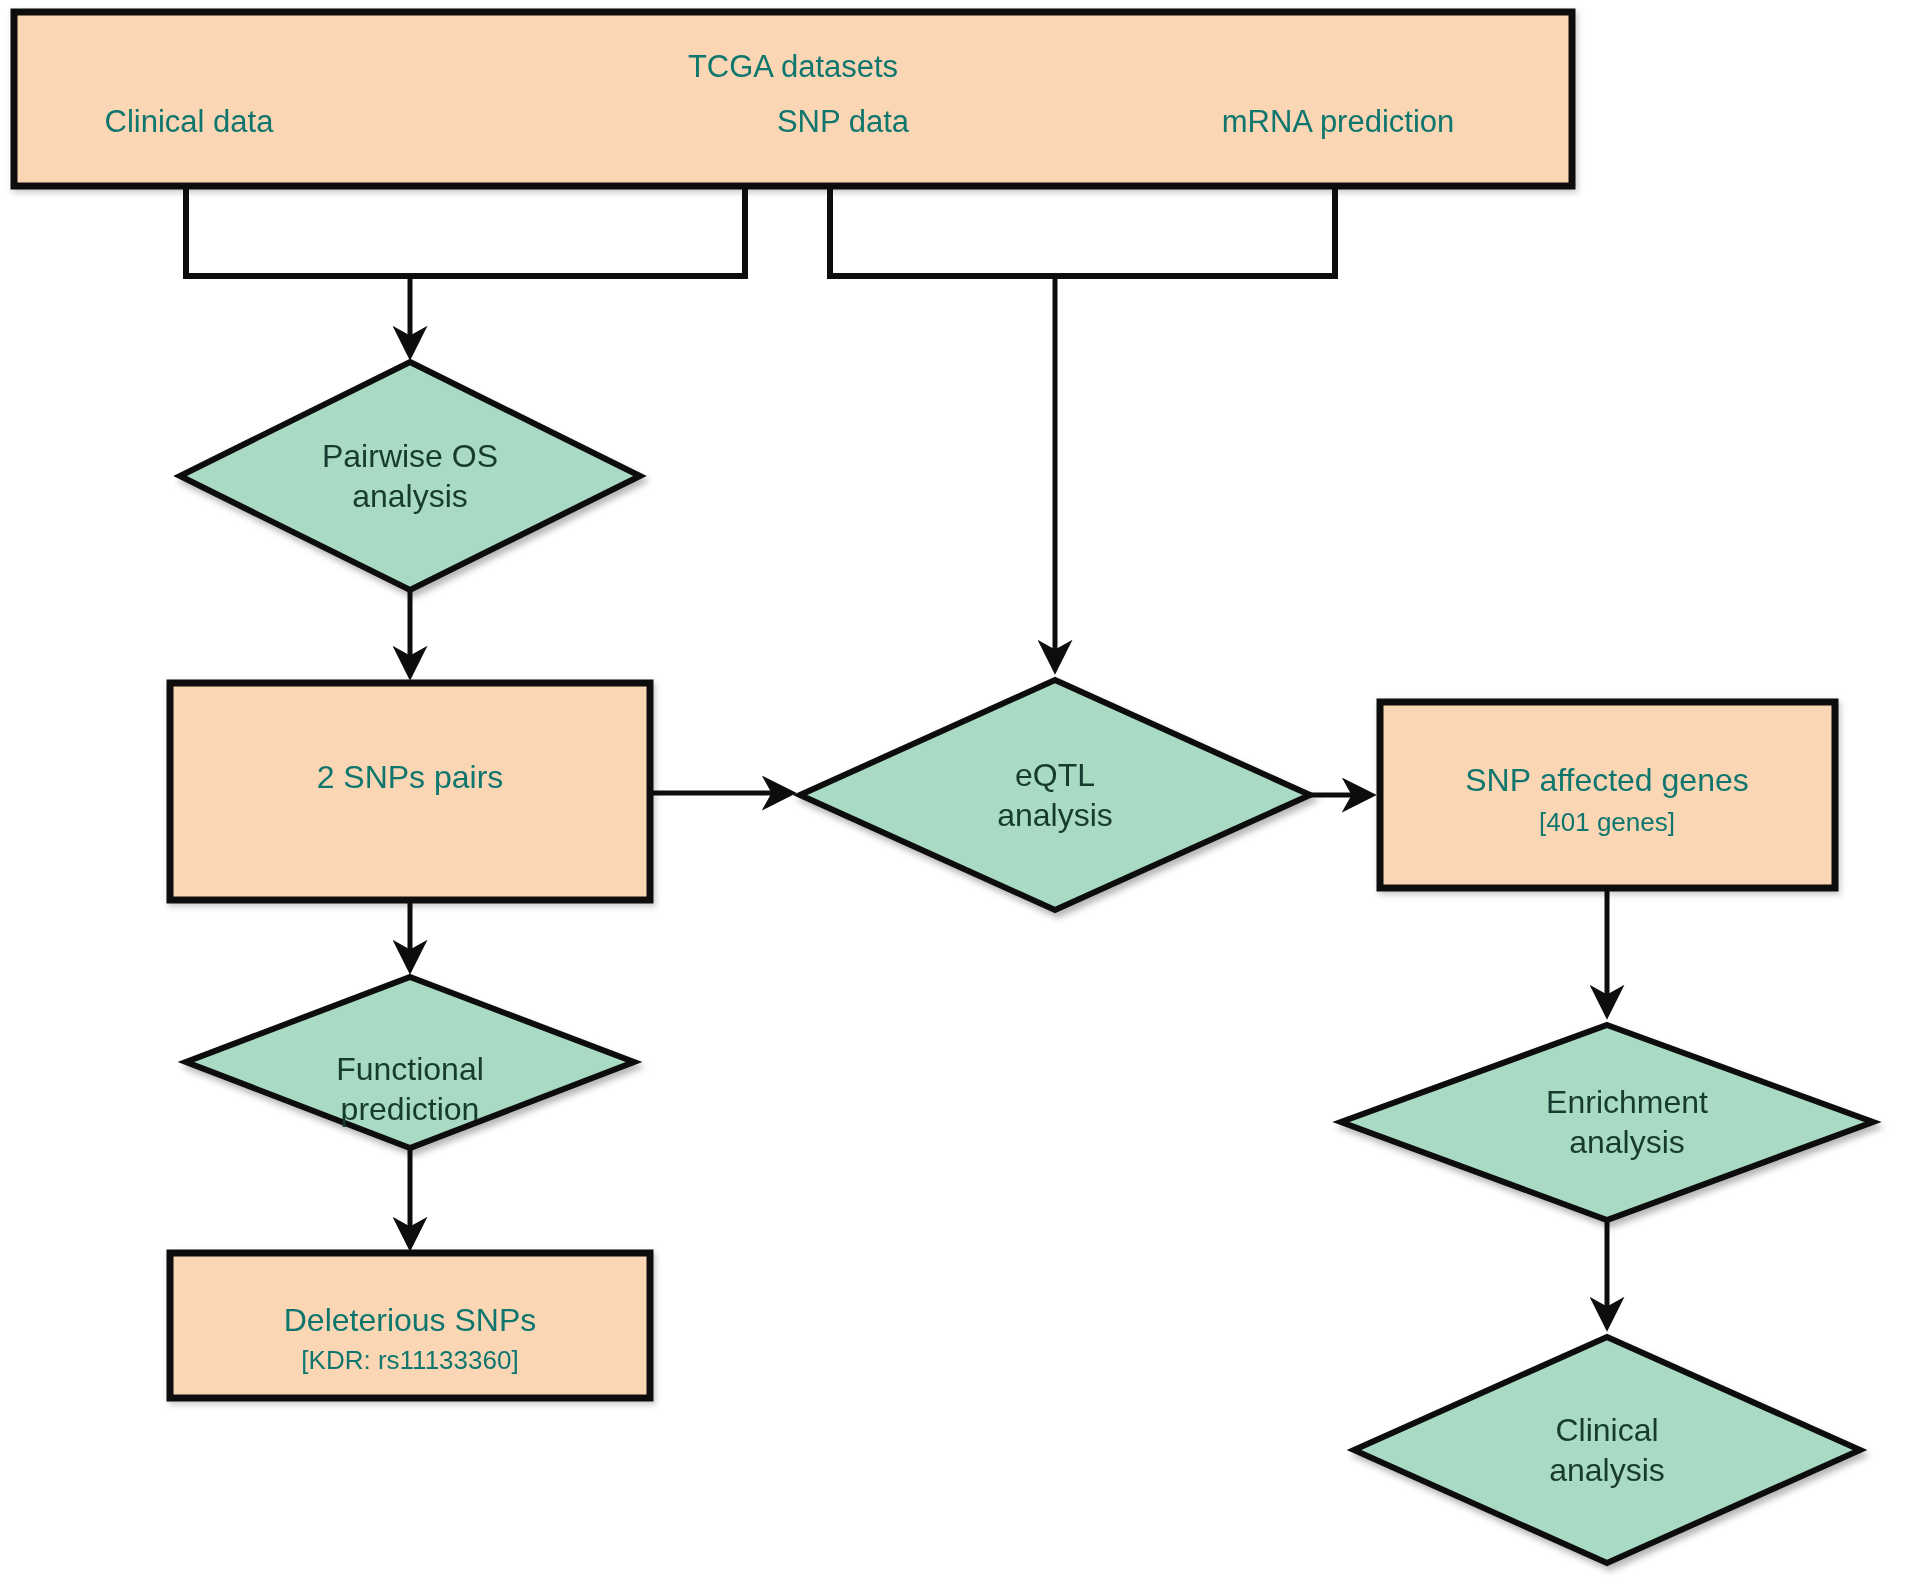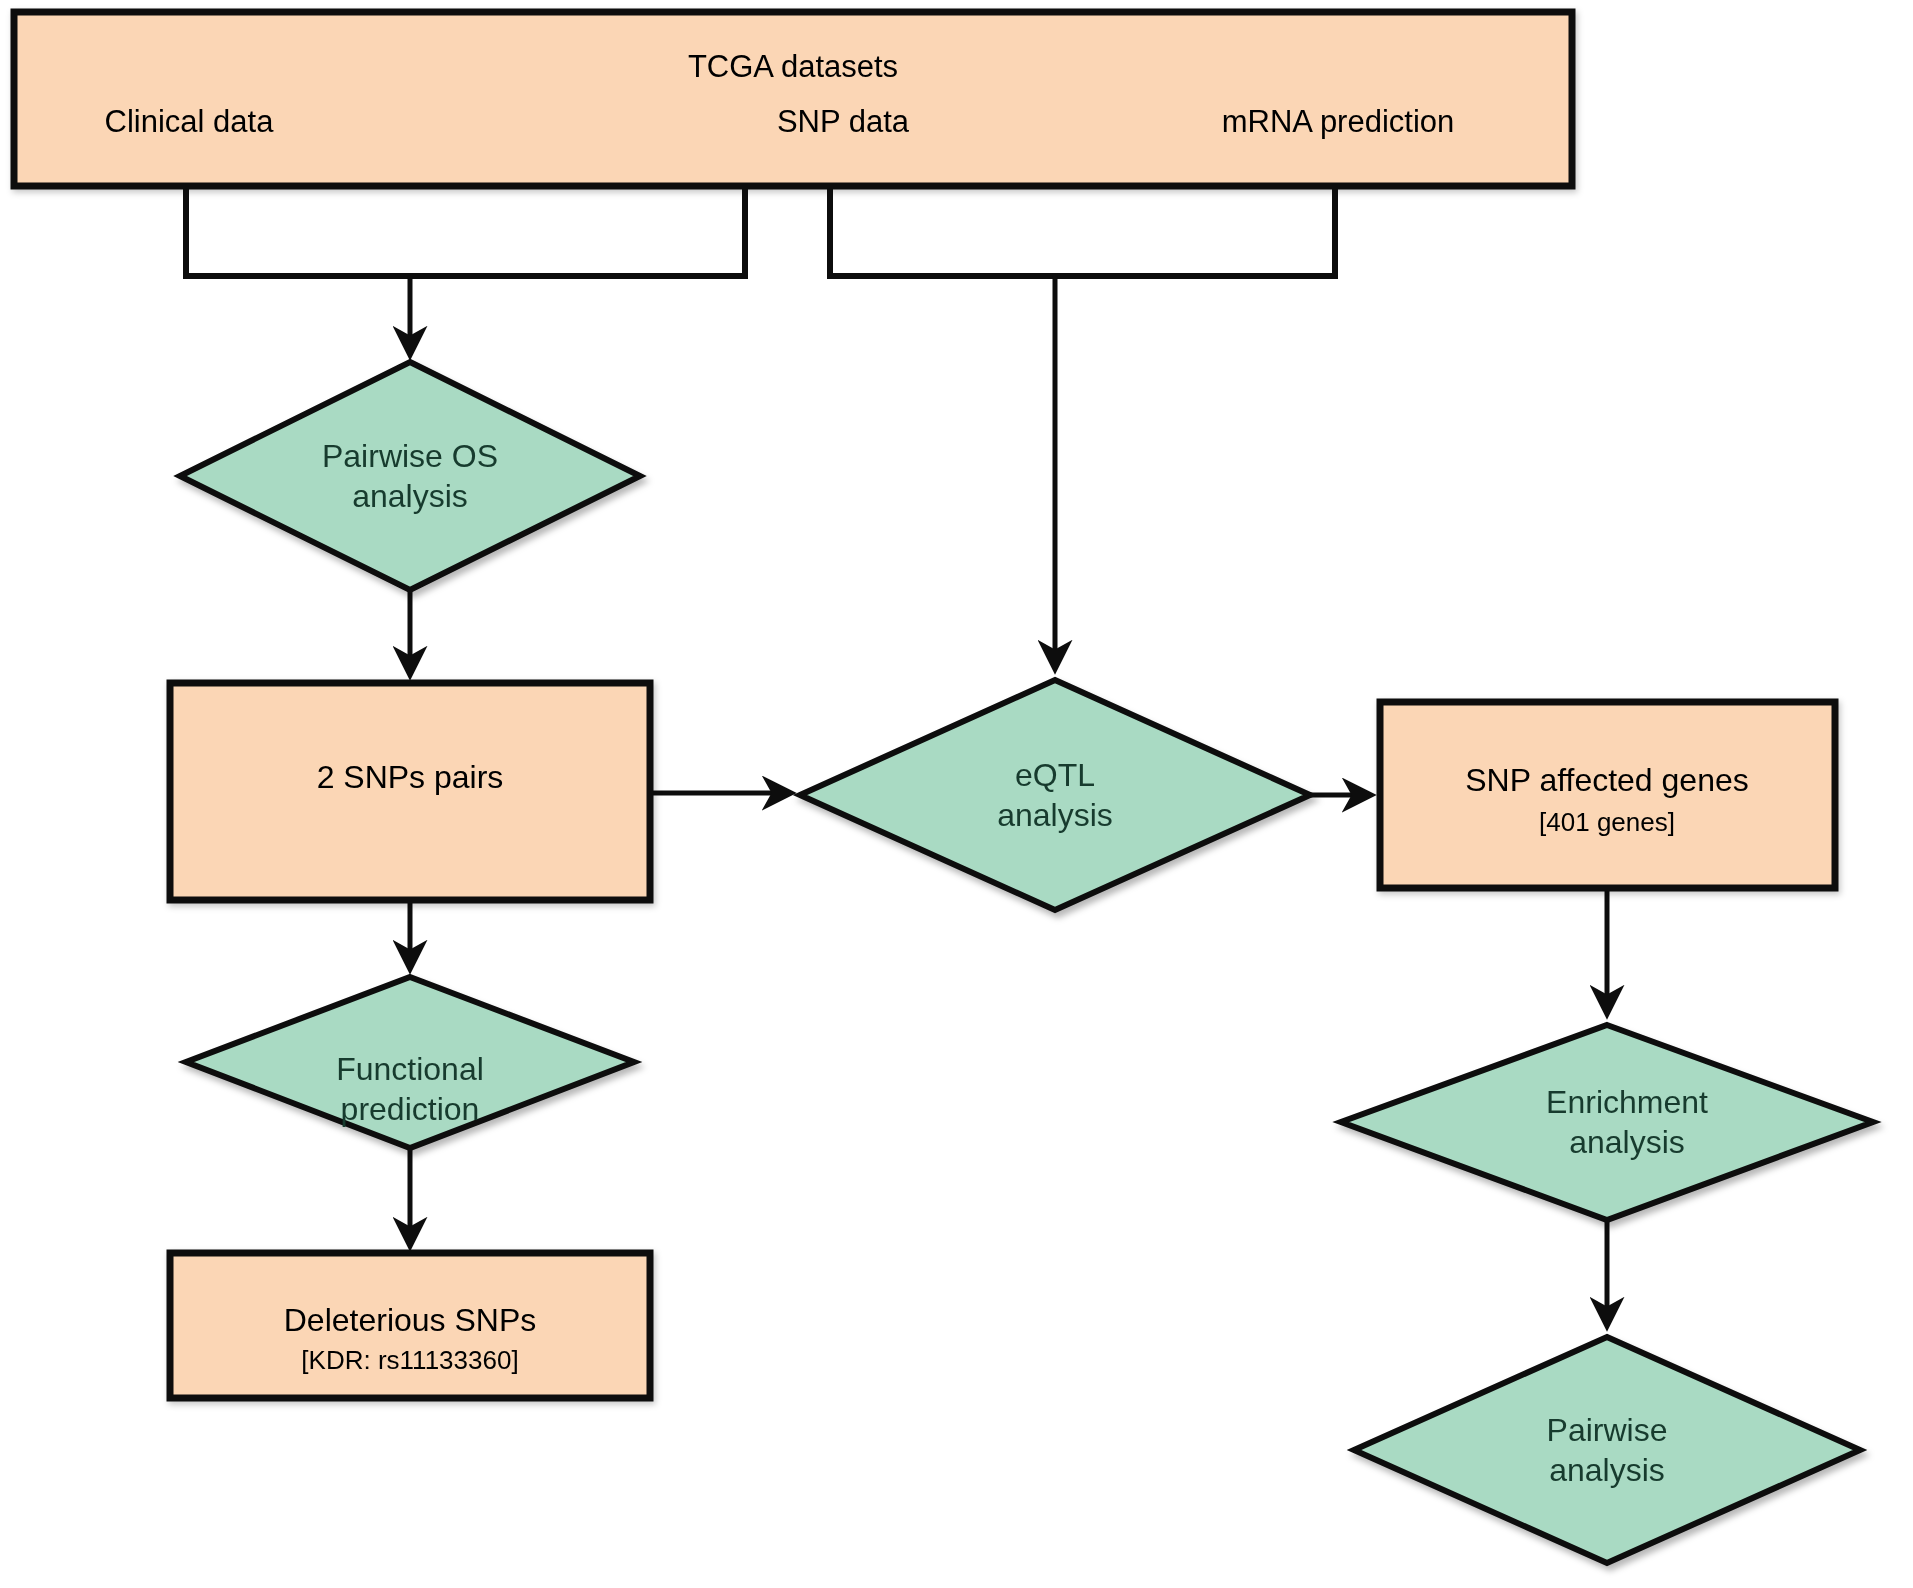--- a/index.html
+++ b/index.html
@@ -15,21 +15,21 @@
   .diamond{stroke:#0d0d0d;stroke-width:6;filter:drop-shadow(3px 5px 3px rgba(0,0,0,.28));}
   .link{stroke:#0d0d0d;stroke-width:5;fill:none;}
   .bracket{stroke:#0d0d0d;stroke-width:6;fill:none;stroke-linecap:square;}
   .label{
     position:absolute;
     transform:translate(-50%,-50%);
     text-align:center;
     white-space:nowrap;
     line-height:1.25;
   }
-  .box-text{color:#000000;}
+  .box-text{color:#0f766e;}
   .diamond-text{color:#173b2e;}
   .t-title{font-size:31px;}
   .t-node{font-size:32px;}
   .t-detail{font-size:26px;}
   .stack span{display:block;}
 </style>
 </head>
 <body>
 
 <div id="canvas">
@@ -82,21 +82,21 @@
   </div>
   <div class="label diamond-text t-node stack" style="left:1055px;top:795px;">
     <span>eQTL</span>
     <span>analysis</span>
   </div>
   <div class="label diamond-text t-node stack" style="left:1607px;top:1122px;margin-left:20px;">
     <span>Enrichment</span>
     <span>analysis</span>
   </div>
   <div class="label diamond-text t-node stack" style="left:1607px;top:1450px;">
-    <span>Pairwise</span>
+    <span>Clinical</span>
     <span>analysis</span>
   </div>
 
   <div class="label box-text t-node" style="left:410px;top:777px;">2 SNPs pairs</div>
 
   <div class="label box-text t-node" style="left:410px;top:1320px;">Deleterious SNPs</div>
   <div class="label box-text t-detail" style="left:410px;top:1360px;">[KDR: rs11133360]</div>
 
   <div class="label box-text t-node" style="left:1607px;top:780px;">SNP affected genes</div>
   <div class="label box-text t-detail" style="left:1607px;top:822px;">[401 genes]</div>

